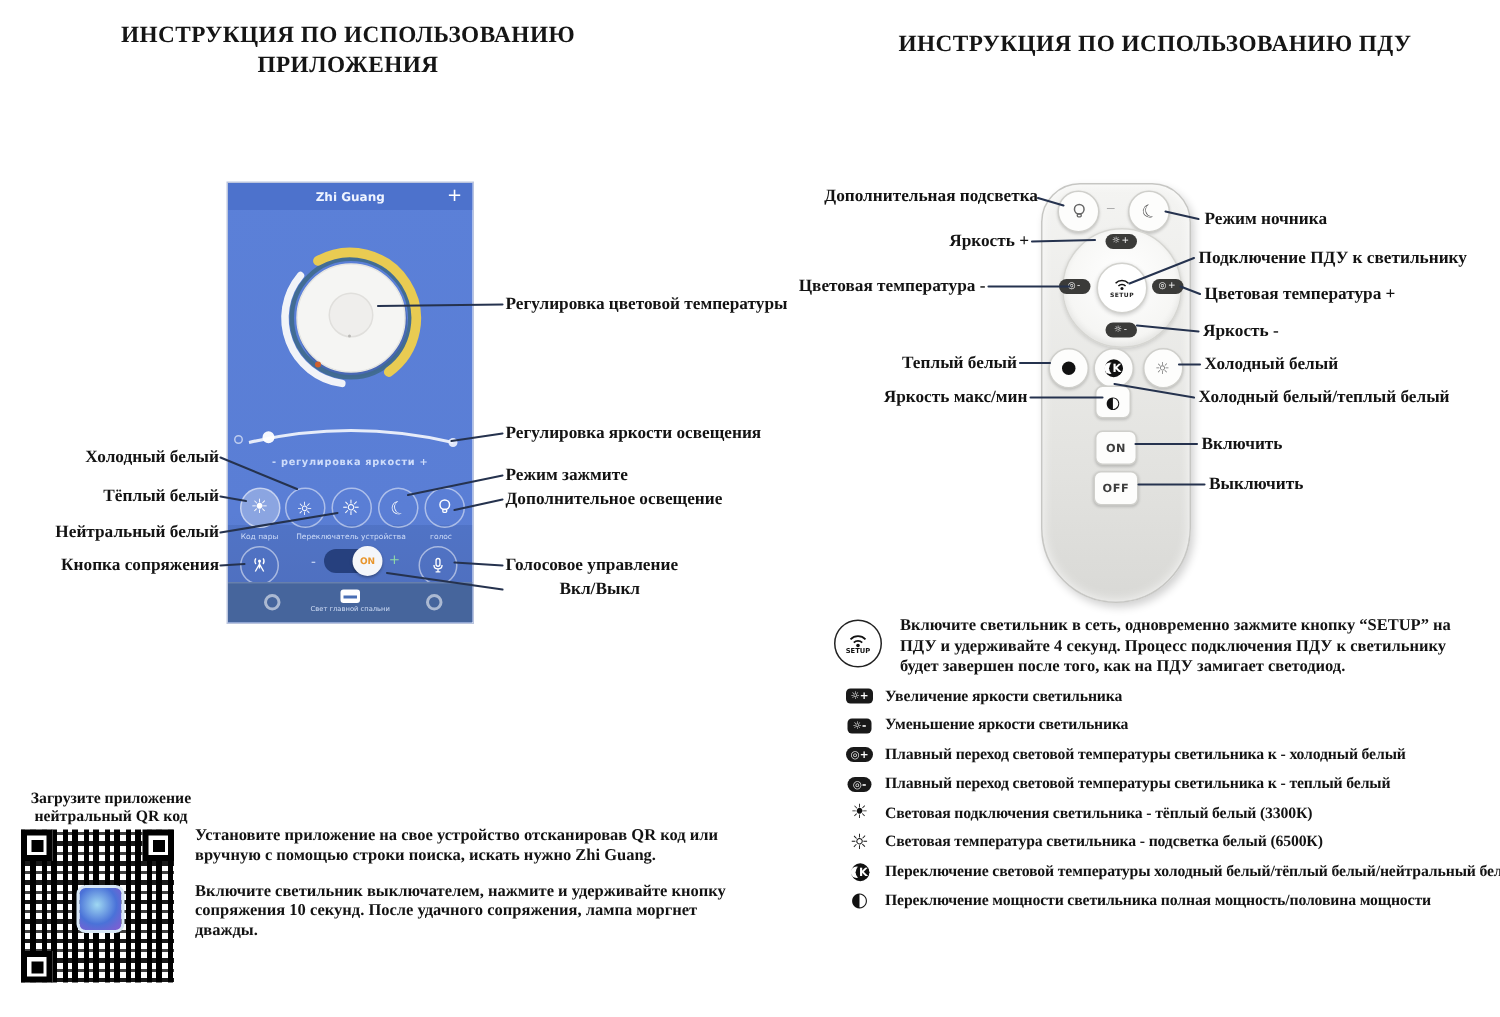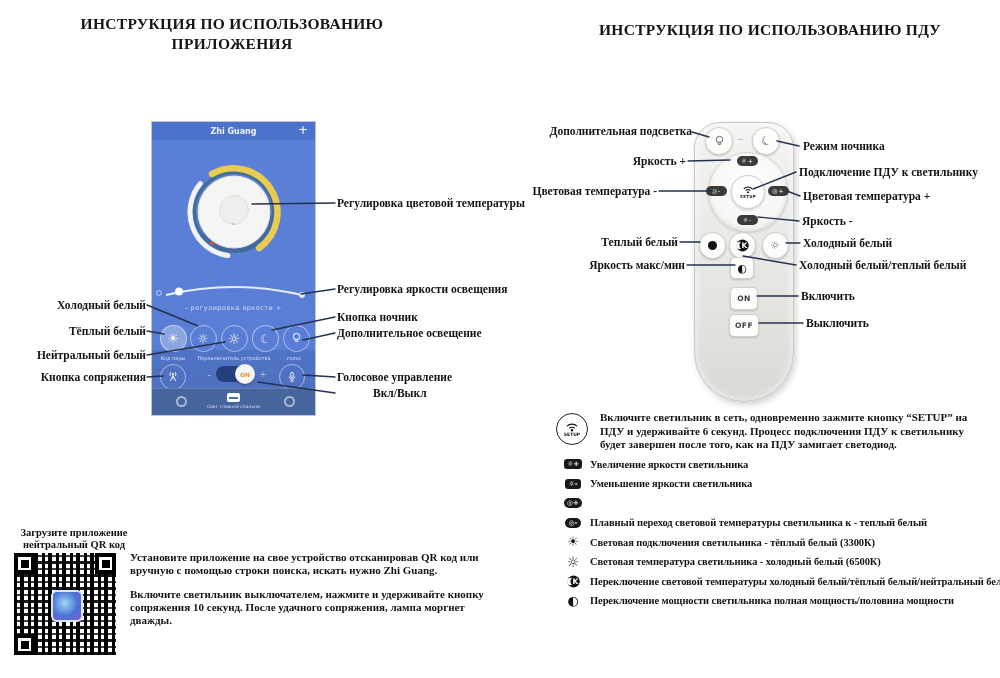--- a/index.html
+++ b/index.html
@@ -92,21 +92,21 @@
       <circle cx="82" cy="72" r="36" fill="#f5f5f3" stroke="#e6e6e2" stroke-width="1"></circle>
       <circle cx="82" cy="70" r="14.5" fill="#efeeec" stroke="#e0dfdc" stroke-width="1"></circle>
       <circle cx="81" cy="84" r="1" fill="#b9b8b5"></circle>
       <circle cx="60" cy="103" r="2" fill="#cf5f2d"></circle>
       <path d="M14,155 Q82,139 150,155" fill="none" stroke="rgba(255,255,255,.85)" stroke-width="2"></path>
       <circle cx="27" cy="151.5" r="4" fill="#ffffff" opacity=".95"></circle>
       <circle cx="150" cy="155" r="3" fill="#eef3ff" opacity=".9"></circle>
       <circle cx="7" cy="153" r="2.5" fill="none" stroke="rgba(255,255,255,.6)" stroke-width="1"></circle>
     </svg>
 
-    <div class="app-cap" style="left:0;top:182px;width:100%;font-size:6.5px;letter-spacing:.5px;">- регулировка яркости +</div>
+    <div class="app-cap" style="left:0;top:182px;width:100%;font-size:6.5px;letter-spacing:.5px;font-weight:bold;">- регулировка яркости +</div>
 
     <div class="band"></div>
 
     <div class="app-ico" style="left:7.5px;top:203px;background:rgba(255,255,255,.3);font-size:13px;">☀</div>
     <div class="app-ico" style="left:37.5px;top:203px;font-size:12px;">☼</div>
     <div class="app-ico" style="left:68.5px;top:203px;font-size:14px;">☼</div>
     <div class="app-ico" style="left:99.5px;top:203px;font-size:12px;transform:rotate(-15deg);">☾</div>
     <div class="app-ico" style="left:130.5px;top:203px;">
       <svg width="11" height="13" viewBox="0 0 10 13">
           <circle cx="5" cy="4.5" r="3.2" fill="none" stroke="#fff" stroke-width="1"></circle>
@@ -153,21 +153,21 @@
     </div>
   </div>
 
   <div class="abs callout ra" style="right:854px;top:299px;">Холодный белый</div>
   <div class="abs callout ra" style="right:854px;top:325px;">Тёплый белый</div>
   <div class="abs callout ra" style="right:854px;top:349px;">Нейтральный белый</div>
   <div class="abs callout ra" style="right:854px;top:371px;">Кнопка сопряжения</div>
 
   <div class="abs callout" style="left:337px;top:197px;">Регулировка цветовой температуры</div>
   <div class="abs callout" style="left:337px;top:283px;">Регулировка яркости освещения</div>
-  <div class="abs callout" style="left:337px;top:311px;">Кнопка ночник</div>
+  <div class="abs callout" style="left:337px;top:311px;">Режим зажмите</div>
   <div class="abs callout" style="left:337px;top:327px;">Дополнительное освещение</div>
   <div class="abs callout" style="left:337px;top:371px;">Голосовое управление</div>
   <div class="abs callout" style="left:337px;top:387px;margin-left:36px;">Вкл/Выкл</div>
 
   <div id="remote" class="abs">
     <div class="rbtn round" style="left:10px;top:4px;width:26px;height:26px;">
       <svg width="11" height="13" viewBox="0 0 10 13">
           <circle cx="5" cy="4.5" r="3.2" fill="none" stroke="#666" stroke-width="1"></circle>
           <rect x="3.7" y="7.6" width="2.6" height="2" rx=".7" fill="none" stroke="#666" stroke-width=".9"></rect>
         </svg>
@@ -237,57 +237,58 @@
   <div class="abs callout" style="left:806px;top:317px;">Выключить</div>
 
   <div id="setupnote-icon" class="abs">
     <svg width="14" height="10" viewBox="0 0 14 10">
         <path d="M2,4.2 A7,7 0 0 1 12,4.2" fill="none" stroke="#111" stroke-width="1.2"></path>
         <path d="M4.2,6.4 A4,4 0 0 1 9.8,6.4" fill="none" stroke="#111" stroke-width="1.2"></path>
         <circle cx="7" cy="8.3" r="1.2" fill="#111"></circle>
       </svg>
     <span class="lbl">SETUP</span>
   </div>
-  <div id="setupnote" class="abs">Включите светильник в сеть, одновременно зажмите кнопку “SETUP” на ПДУ и удерживайте 6 секунд. Процесс подключения ПДУ к светильнику будет завершен после того, как на ПДУ замигает светодиод.</div>
+  <div id="setupnote" class="abs">Включите светильник в сеть, одновременно зажмите кнопку “SETUP” на ПДУ и удерживайте 4 секунд. Процесс подключения ПДУ к светильнику будет завершен после того, как на ПДУ замигает светодиод.</div>
 
   <div id="legend" class="abs">
     <div class="leg-row">
         <span class="leg-ic">
           <span class="chip">☼+</span>
         </span>
         <span class="leg-tx">Увеличение яркости светильника</span>
       </div>
     <div class="leg-row">
         <span class="leg-ic">
           <span class="chip">☼-</span>
         </span>
         <span class="leg-tx">Уменьшение яркости светильника</span>
       </div>
     <div class="leg-row">
         <span class="leg-ic">
           <span class="chip pillc">◎+</span>
         </span>
+        <span class="leg-tx">Плавный переход световой температуры светильника к - холодный белый</span>
       </div>
     <div class="leg-row">
         <span class="leg-ic">
           <span class="chip pillc">◎-</span>
         </span>
         <span class="leg-tx">Плавный переход световой температуры светильника к - теплый белый</span>
       </div>
     <div class="leg-row">
         <span class="leg-ic">
           <span class="g-ico" style="font-size:13px;">☀</span>
         </span>
         <span class="leg-tx">Световая подключения светильника - тёплый белый (3300К)</span>
       </div>
     <div class="leg-row">
         <span class="leg-ic">
           <span class="g-ico" style="font-size:14px;">☼</span>
         </span>
-        <span class="leg-tx">Световая температура светильника - холодный белый (6500К)</span>
+        <span class="leg-tx">Световая температура светильника - подсветка белый (6500К)</span>
       </div>
     <div class="leg-row">
         <span class="leg-ic">
           <svg width="13" height="13" viewBox="0 0 13 13">
             <circle cx="6.5" cy="6.5" r="6" fill="#111"></circle>
             <circle cx="4" cy="6.5" r="3.8" fill="#fff"></circle>
             <circle cx="8" cy="6.5" r="4.6" fill="#111"></circle>
             <text x="5.6" y="9.3" font-size="7.5" font-weight="bold" fill="#fff" font-family="DejaVu Sans">K</text>
           </svg>
         </span>

